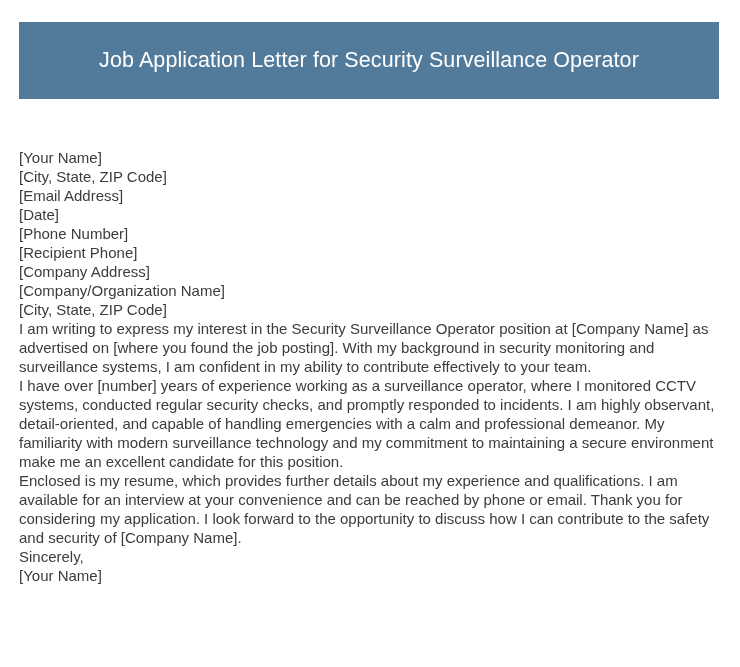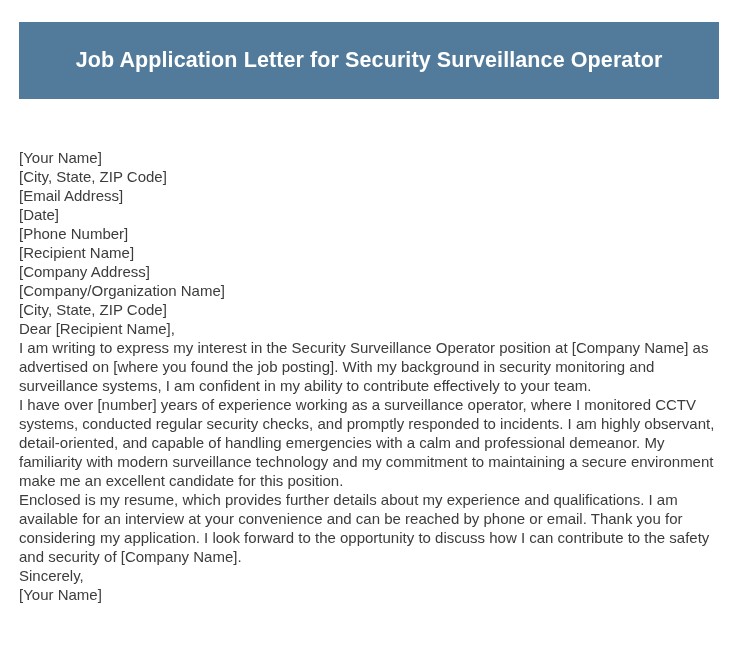--- a/index.html
+++ b/index.html
@@ -27,21 +27,21 @@
     height: 77px;
     background: #527b9b;
     display: flex;
     align-items: center;
     justify-content: center;
     box-sizing: border-box;
   }
   .header-title {
     color: #ffffff;
     font-size: 21.5px;
-    font-weight: bold;
+    font-weight: normal;
     letter-spacing: 0.1px;
     text-align: center;
     line-height: 1.2;
     white-space: nowrap;
   }
   .letter-body {
     position: absolute;
     left: 19px;
     top: 148px;
     width: 702px;
@@ -73,27 +73,26 @@
 
     <div>
       <span class="letter-line">[Your Name]</span>
       <span class="letter-line">[City, State, ZIP Code]</span>
       <span class="letter-line">[Email Address]</span>
       <span class="letter-line">[Date]</span>
       <span class="letter-line">[Phone Number]</span>
     </div>
 
     <div>
-      <span class="letter-line">[Recipient Name]</span>
+      <span class="letter-line">[Recipient Phone]</span>
       <span class="letter-line">[Company Address]</span>
       <span class="letter-line">[Company/Organization Name]</span>
       <span class="letter-line">[City, State, ZIP Code]</span>
     </div>
 
-    <span class="letter-line">Dear [Recipient Name],</span>
 
     <p class="letter-para">I am writing to express my interest in the Security Surveillance Operator position at [Company Name] as advertised on [where you found the job posting]. With my background in security monitoring and surveillance systems, I am confident in my ability to contribute effectively to your team.</p>
     <p class="letter-para">I have over [number] years of experience working as a surveillance operator, where I monitored CCTV systems, conducted regular security checks, and promptly responded to incidents. I am highly observant, detail-oriented, and capable of handling emergencies with a calm and professional demeanor. My familiarity with modern surveillance technology and my commitment to maintaining a secure environment make me an excellent candidate for this position.</p>
     <p class="letter-para">Enclosed is my resume, which provides further details about my experience and qualifications. I am available for an interview at your convenience and can be reached by phone or email. Thank you for considering my application. I look forward to the opportunity to discuss how I can contribute to the safety and security of [Company Name].</p>
 
     <span class="letter-line">Sincerely,</span>
     <span class="letter-line">[Your Name]</span>
 
   </div>
 

